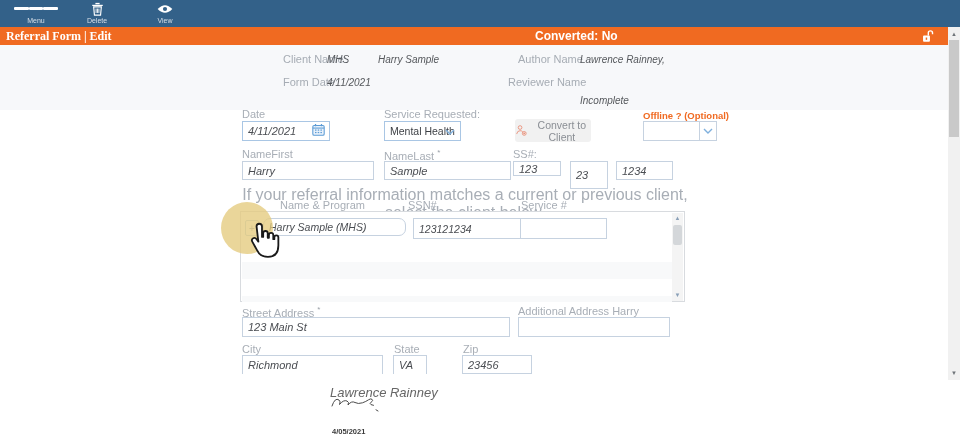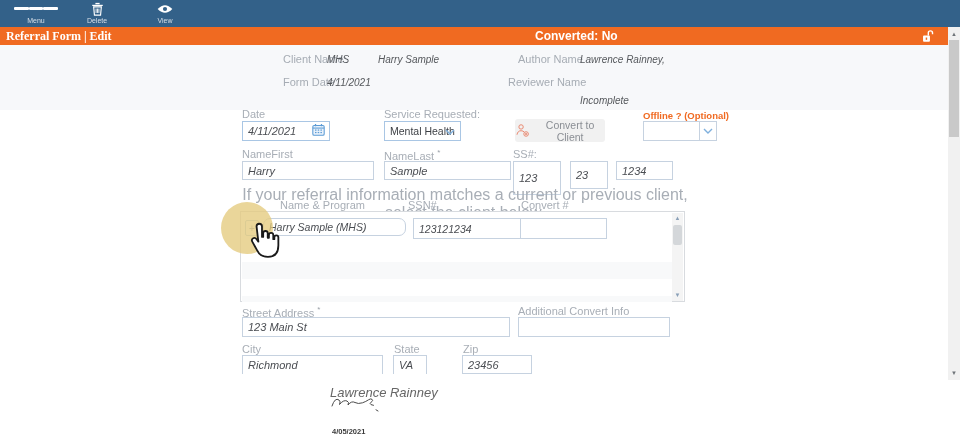--- a/index.html
+++ b/index.html
@@ -25,21 +25,21 @@
   .hval { position:absolute; font-size:10px; font-style:italic; color:#55585c; }
 
   
   .flabel { position:absolute; font-size:11px; color:#a8aeb6; }
   .flabel sup { color:#9aa0a8; font-size:8px; }
   .tbox { position:absolute; background:#fff; border:1px solid #c6d2e0; font-size:11px; font-style:italic; color:#4a4d52; display:flex; align-items:center; padding-left:5px; }
   .bluebox { border:1px solid #a9c6e4; }
   .chev { position:absolute; right:5px; top:50%; transform:translateY(-50%); }
   .orange-label { color:#f06a21; font-weight:bold; font-size:9.5px; }
 
-  .convert-btn { position:absolute; left:515px; top:119px; width:90px; height:23px; background:#f1f1f1; border:none; border-radius:3px; display:flex; align-items:center; justify-content:center; gap:5px; cursor:pointer; }
+  .convert-btn { position:absolute; left:515px; top:119px; width:76px; height:23px; background:#f1f1f1; border:none; border-radius:3px; display:flex; align-items:center; justify-content:center; gap:5px; cursor:pointer; }
   .convert-btn span { font-size:10.5px; color:#8a8e94; }
 
   .hint { position:absolute; left:240px; top:186px; width:450px; text-align:center; font-size:16px; color:#a8aeb6; }
 
   
   .panel { position:absolute; left:240px; top:211px; width:445px; height:91px; background:#fff; border:1px solid #d8dbdf; }
   .stripe { position:absolute; left:1px; right:12px; background:#f8f9fa; }
   .plus-btn { position:absolute; left:245px; top:220px; width:14px; height:16px; background:#fdfdfd; border:1px solid #b9cfe4; border-radius:2px; font-size:10px; color:#8a9bb0; display:flex; align-items:center; justify-content:center; cursor:pointer; }
   .cellbox { font-size:10.5px; }
 
@@ -178,35 +178,35 @@
   <div class="tbox" style="left:242px; top:161px; width:132px; height:19px;">
       <span>Harry</span>
     </div>
 
   <div class="flabel" style="left:384px; top:148px;"><span>NameLast</span> <sup>*</sup></div>
   <div class="tbox" style="left:384px; top:161px; width:127px; height:19px;">
       <span>Sample</span>
     </div>
 
   <div class="flabel" style="left:513px; top:148px;">SS#:</div>
-  <div class="tbox" style="left:513px; top:161px; width:48px; height:34px;">
+  <div class="tbox" style="left:513px; top:161px; width:48px; height:15px;">
       <span>123</span>
     </div>
   <div class="tbox" style="left:570px; top:161px; width:38px; height:28px;">
       <span>23</span>
     </div>
   <div class="tbox" style="left:616px; top:161px; width:57px; height:19px;">
       <span>1234</span>
     </div>
 
   <div class="hint">If your referral information matches a current or previous client, select the client below.</div>
 
   <div class="flabel" style="left:280px; top:199px;">Name &amp; Program</div>
   <div class="flabel" style="left:408px; top:199px;">SSN#</div>
-  <div class="flabel" style="left:521px; top:199px;">Convert #</div>
+  <div class="flabel" style="left:521px; top:199px;">Service #</div>
 
   <div class="panel">
     <div class="stripe" style="top:50px; height:17px;"></div>
     <div class="stripe" style="top:84px; height:6px;"></div>
     <div class="pscroll">
       <div class="arrow" style="top:0;">▲</div>
       <div class="pthumb"></div>
       <div class="arrow" style="bottom:0;">▼</div>
     </div>
   </div>
@@ -229,21 +229,21 @@
     <svg width="38" height="40" viewBox="0 0 40 44">
       <path d="M14 6 a3 3 0 0 1 6 0 V17.5 h1.3 V13.5 a2.5 2.5 0 0 1 5 0 V18.5 h1.3 V15.5 a2.4 2.4 0 0 1 4.8 0 V20 h1.2 V18 a2.2 2.2 0 0 1 4.4 0 V27 q0 12.5 -11.5 12.5 q-8.5 0 -12 -7.5 l-5.2 -9.3 q-1.3 -2.5 1 -3.7 q2.1 -1.1 3.8 1.1 l1.9 2.6 Z" fill="#ffffff" stroke="#1a1a1a" stroke-width="2" stroke-linejoin="round"></path>
     </svg>
   </div>
 
   <div class="flabel" style="left:242px; top:305px;"><span>Street Address</span> <sup>*</sup></div>
   <div class="tbox" style="left:242px; top:317px; width:268px; height:20px;">
       <span>123 Main St</span>
     </div>
 
-  <div class="flabel" style="left:518px; top:305px;">Additional Convert Info</div>
+  <div class="flabel" style="left:518px; top:305px;">Additional Address Harry</div>
   <div class="tbox" style="left:518px; top:317px; width:152px; height:20px;">
       <span></span>
     </div>
 
   <div class="flabel" style="left:242px; top:343px;">City</div>
   <div class="tbox" style="left:242px; top:355px; width:141px; height:19px; border-bottom:none;">
       <span>Richmond</span>
     </div>
 
   <div class="flabel" style="left:394px; top:343px;">State</div>

